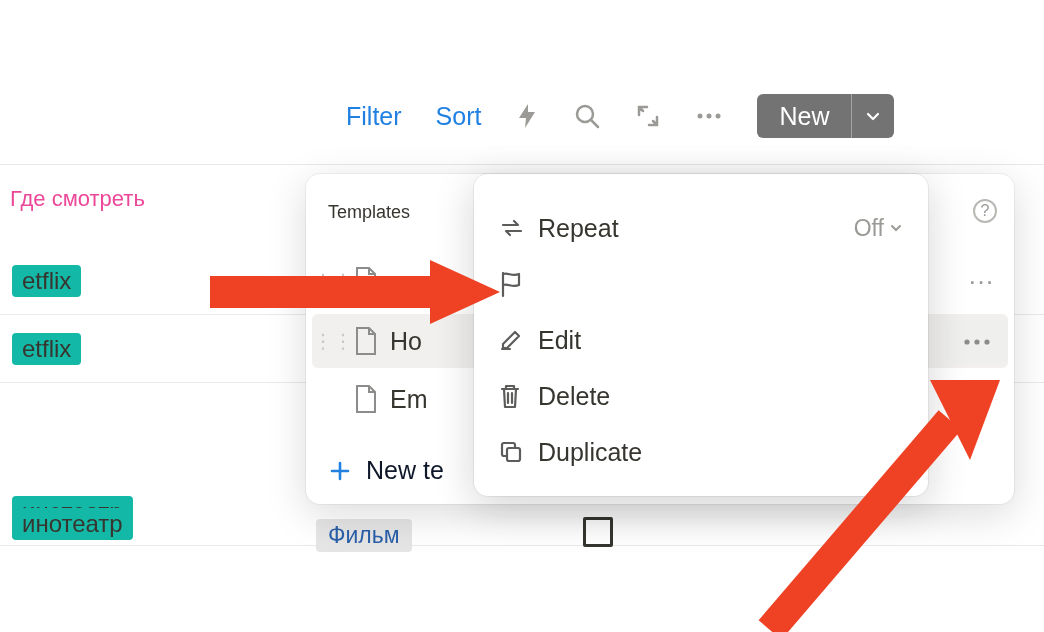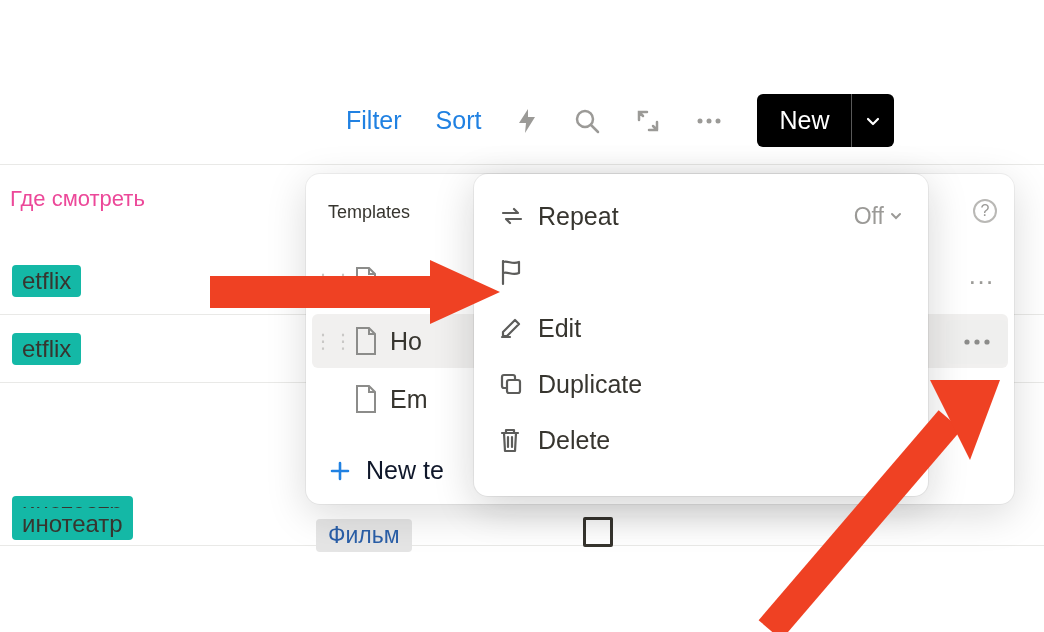--- a/index.html
+++ b/index.html
@@ -11,27 +11,27 @@
     left: 298px;
     display: flex;
     align-items: center;
     gap: 34px;
     font-size: 25px;
     margin-left: 48px;
   }
   .toolbar .link { color: #2081e2; cursor: pointer; }
   .toolbar .icon-btn { color: #9b9a97; display: inline-flex; align-items: center; cursor: pointer; }
   .new-btn {
-    background: #000000;
+    background: #737373;
     color: #ffffff;
     border-radius: 6px;
     display: flex;
     align-items: stretch;
     overflow: hidden;
-    height: 53px;
+    height: 44px;
   }
   .new-btn .new-main { padding: 0 22px; display:flex; align-items:center; font-weight: 500; }
   .new-btn .new-caret { border-left: 1px solid rgba(255,255,255,0.35); padding: 0 12px; display:flex; align-items:center; }
 
   .col-header {
     position: absolute;
     top: 186px;
     left: 10px;
     font-size: 22px;
     color: #ec4899;
@@ -106,21 +106,21 @@
     position:absolute; top:282px; left:22px;
     color:#0f172a; font-size:25px; display:flex; align-items:center; gap:14px;
   }
 
   
   .ctx-menu {
     position:absolute; top:174px; left:474px;
     width:454px; height:322px;
     background:#ffffff; border-radius:14px;
     box-shadow: 0 10px 40px rgba(15,15,15,0.18), 0 0 0 1px rgba(15,15,15,0.06);
-    z-index:10; padding:14px 0;
+    z-index:10; padding:26px 0;
   }
   .ctx-item {
     height:56px; display:flex; align-items:center;
     padding:0 24px; font-size:25px; color:#37352f; cursor:pointer;
   }
   .ctx-item .ic { width:40px; color:#5c5c5a; display:inline-flex; }
   .ctx-item .off { margin-left:auto; color:#9b9a97; font-size:23px; display:flex; align-items:center; gap:4px;}
 
   
   .more-hover {
@@ -282,34 +282,34 @@
   <div class="ctx-item">
     <span class="ic">
       <svg width="26" height="26" viewBox="0 0 26 26">
           <path d="M5 21 V17 L17 5 L21 9 L9 21 Z M4 22 H12" stroke="#5c5c5a" stroke-width="2.2" fill="none" stroke-linecap="round" stroke-linejoin="round"></path>
         </svg>
     </span>
     <span>Edit</span>
   </div>
   <div class="ctx-item">
     <span class="ic">
+      <svg width="24" height="28" viewBox="0 0 24 28">
+          <path d="M4 7 H20 M8 7 V4 H16 V7 M6 7 L7 25 H17 L18 7 M10 11 V21 M14 11 V21" stroke="#5c5c5a" stroke-width="2.2" fill="none" stroke-linecap="round" stroke-linejoin="round"></path>
+        </svg>
+    </span>
+    <span>Delete</span>
+  </div>
+  <div class="ctx-item">
+    <span class="ic">
       <svg width="26" height="26" viewBox="0 0 26 26">
           <rect x="4" y="4" width="13" height="13" rx="2" stroke="#5c5c5a" stroke-width="2.2" fill="none"></rect>
           <rect x="9" y="9" width="13" height="13" rx="2" stroke="#5c5c5a" stroke-width="2.2" fill="#fff"></rect>
         </svg>
     </span>
     <span>Duplicate</span>
-  </div>
-  <div class="ctx-item">
-    <span class="ic">
-      <svg width="24" height="28" viewBox="0 0 24 28">
-          <path d="M4 7 H20 M8 7 V4 H16 V7 M6 7 L7 25 H17 L18 7 M10 11 V21 M14 11 V21" stroke="#5c5c5a" stroke-width="2.2" fill="none" stroke-linecap="round" stroke-linejoin="round"></path>
-        </svg>
-    </span>
-    <span>Delete</span>
   </div>
 </div>
 
 <svg class="arrow1" viewBox="0 0 300 80">
   <line x1="10" y1="40" x2="230" y2="40" stroke="#ef4123" stroke-width="32" stroke-linecap="butt"></line>
   <polygon points="230,8 300,40 230,72" fill="#ef4123"></polygon>
 </svg>
 <svg class="arrow2" viewBox="0 0 300 300">
   <line x1="40" y1="270" x2="220" y2="60" stroke="#ef4123" stroke-width="30"></line>
   <polygon points="200,20 270,20 240,100" fill="#ef4123"></polygon>

